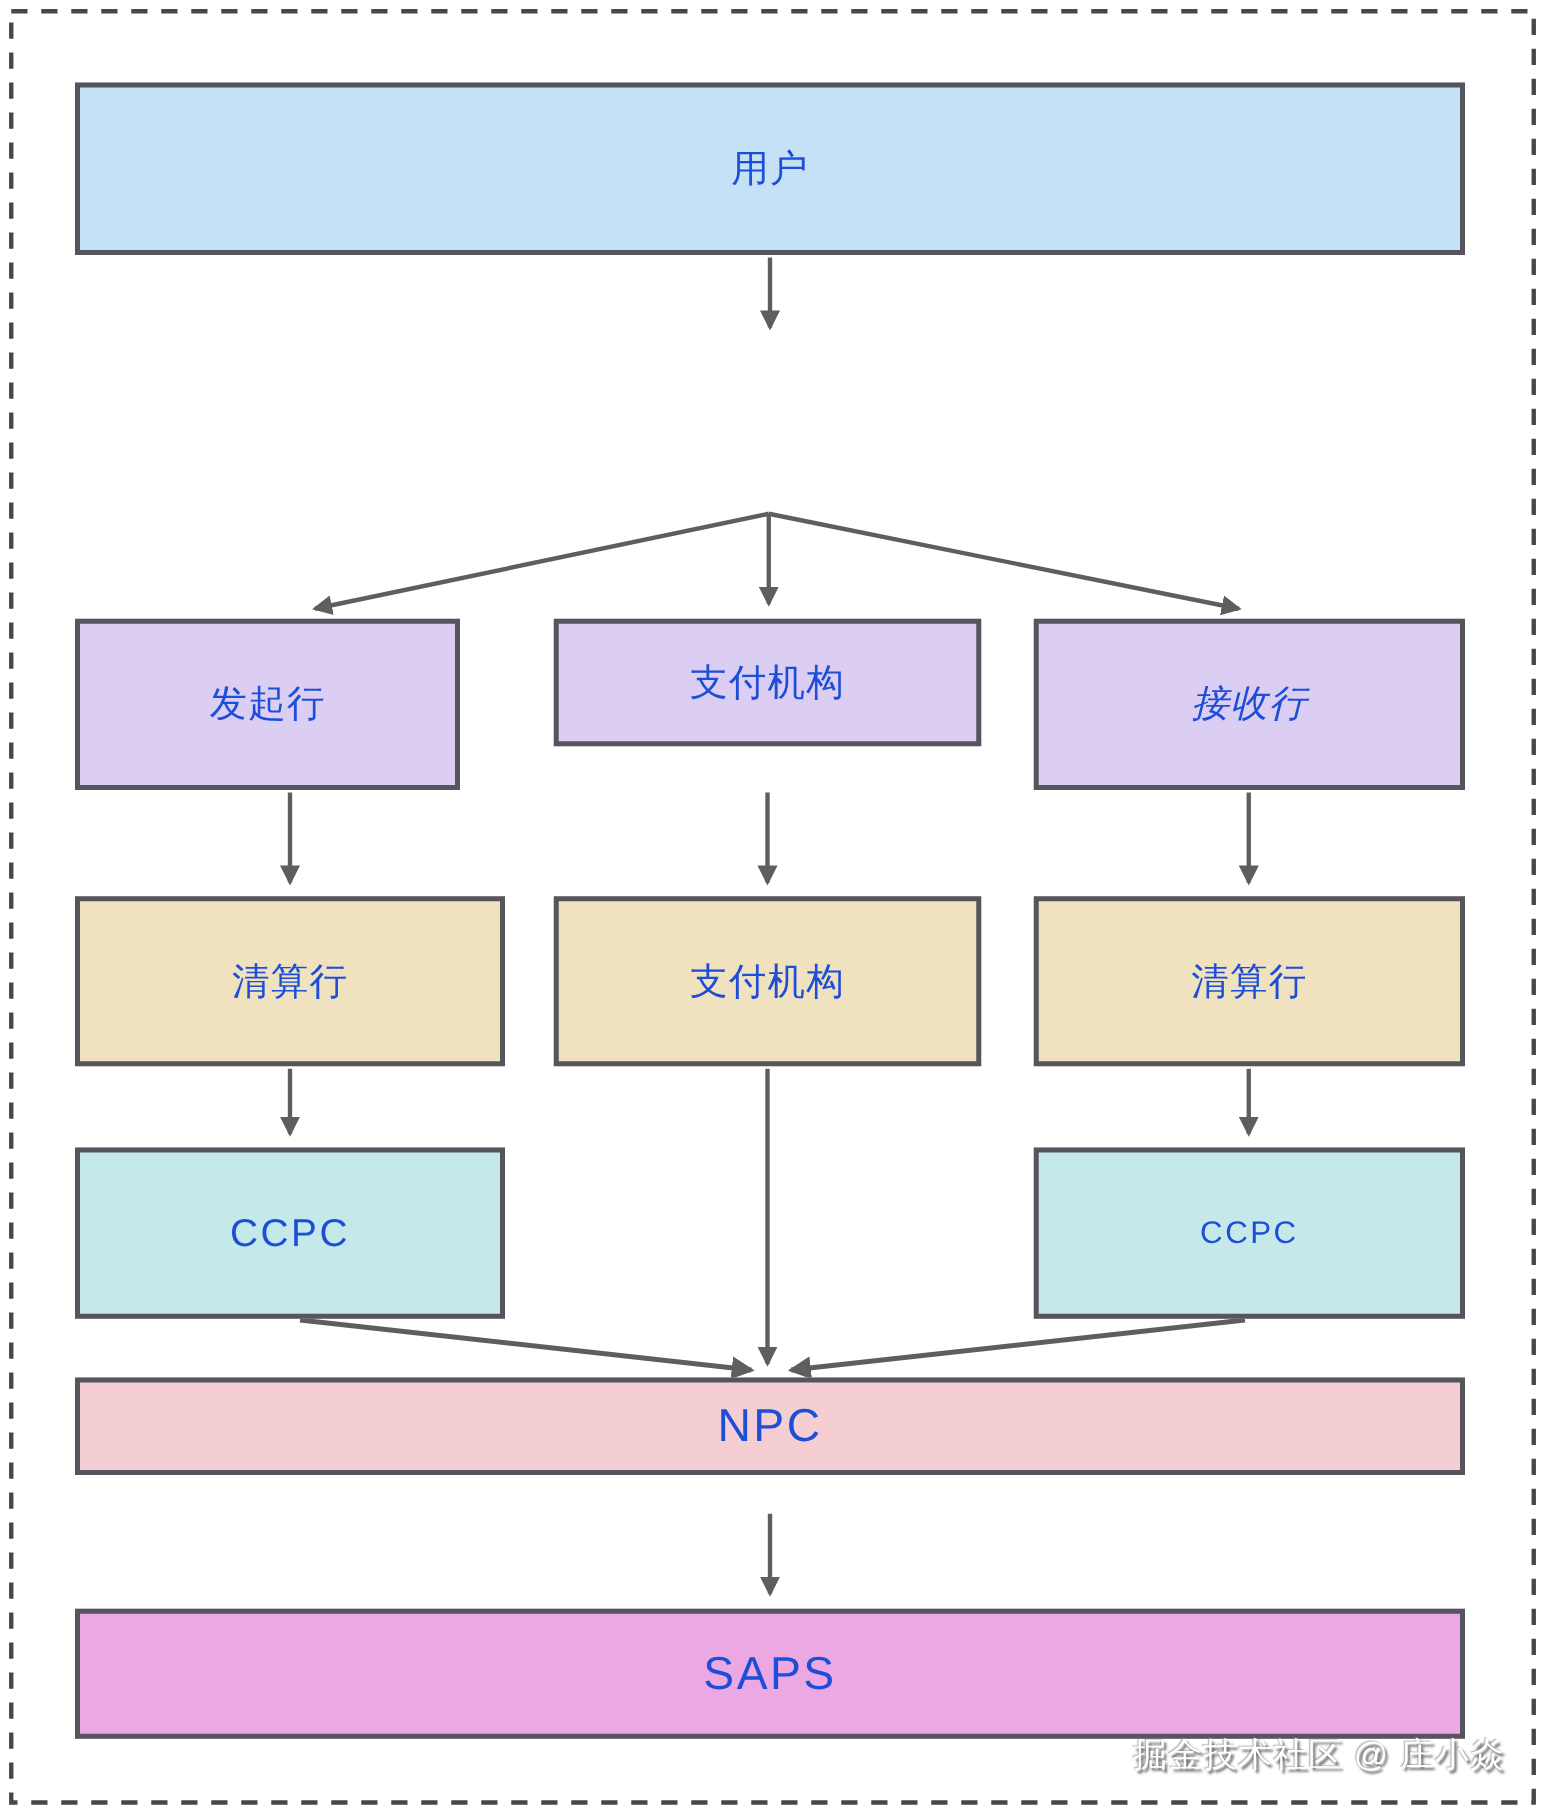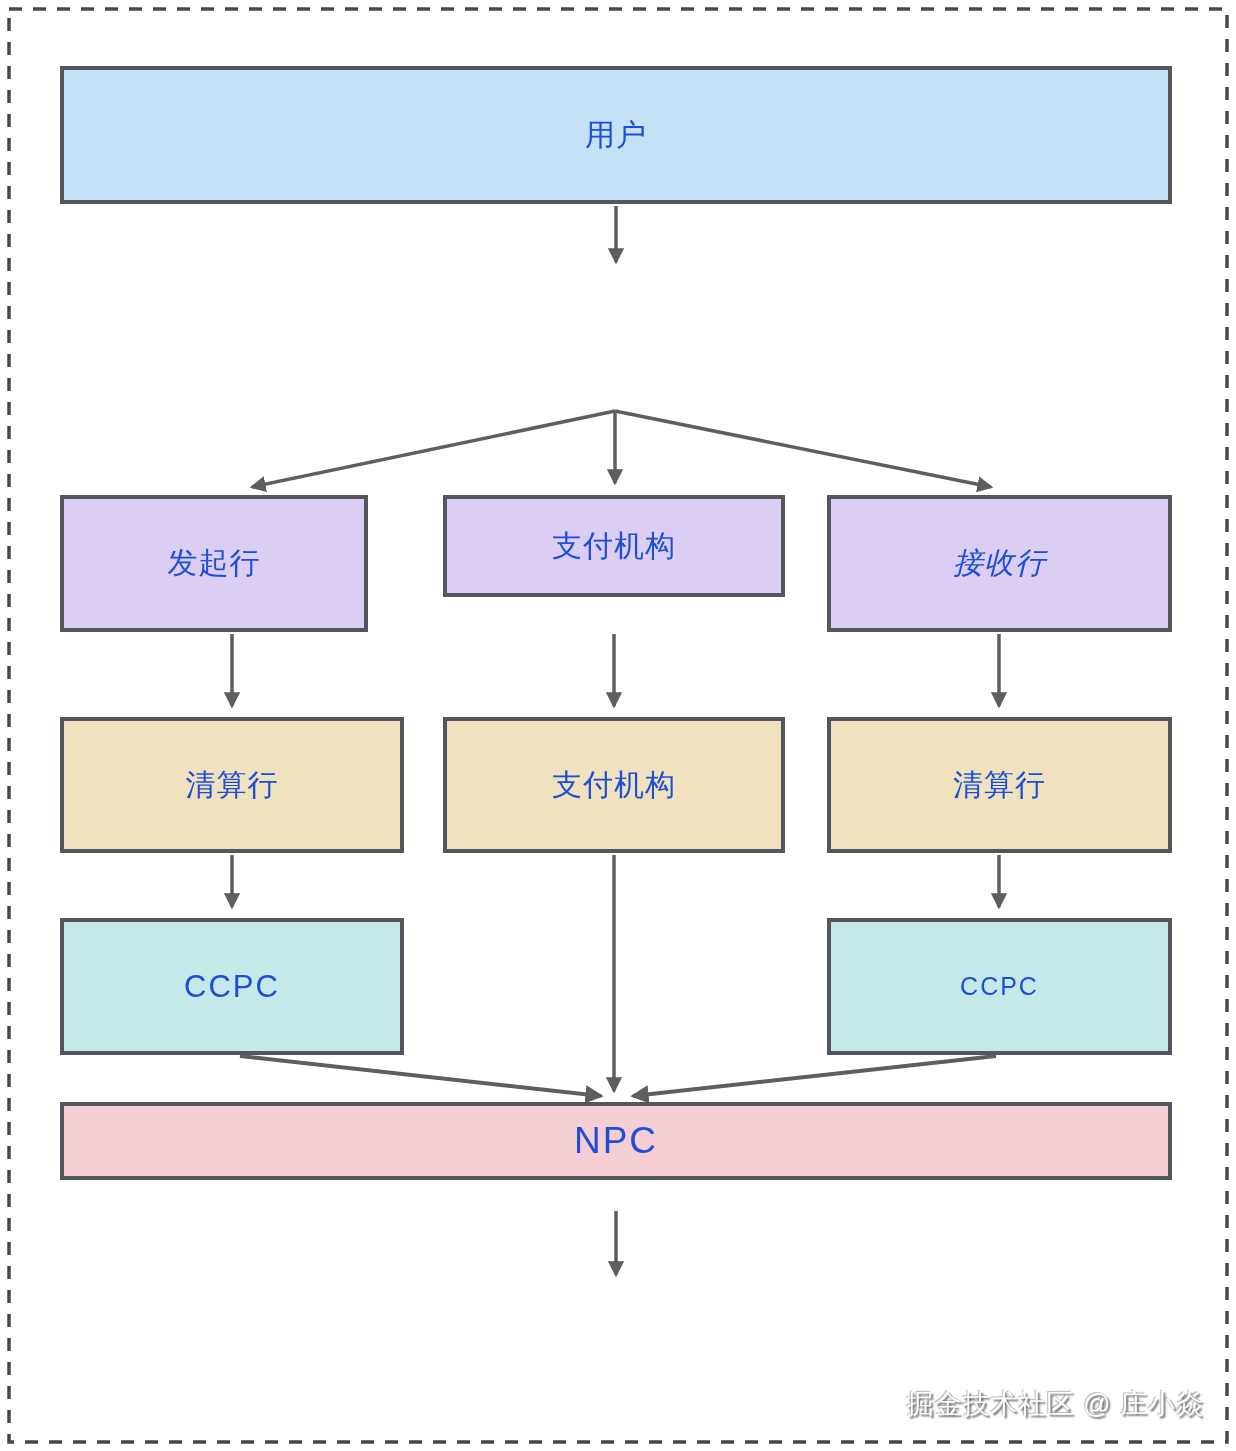--- a/index.html
+++ b/index.html
@@ -105,16 +105,17 @@
   <div class="node n-receiving">接收行</div>
 
   <div class="node n-clearL">清算行</div>
   <div class="node n-clearM">支付机构</div>
   <div class="node n-clearR">清算行</div>
 
   <div class="node n-ccpcL">CCPC</div>
   <div class="node n-ccpcR">CCPC</div>
 
   <div class="node n-npc">NPC</div>
+  <div class="node n-saps">SAPS</div>
 
   <div class="watermark">掘金技术社区 @ 庄小焱</div>
 
 </div>
 
 </body></html>

